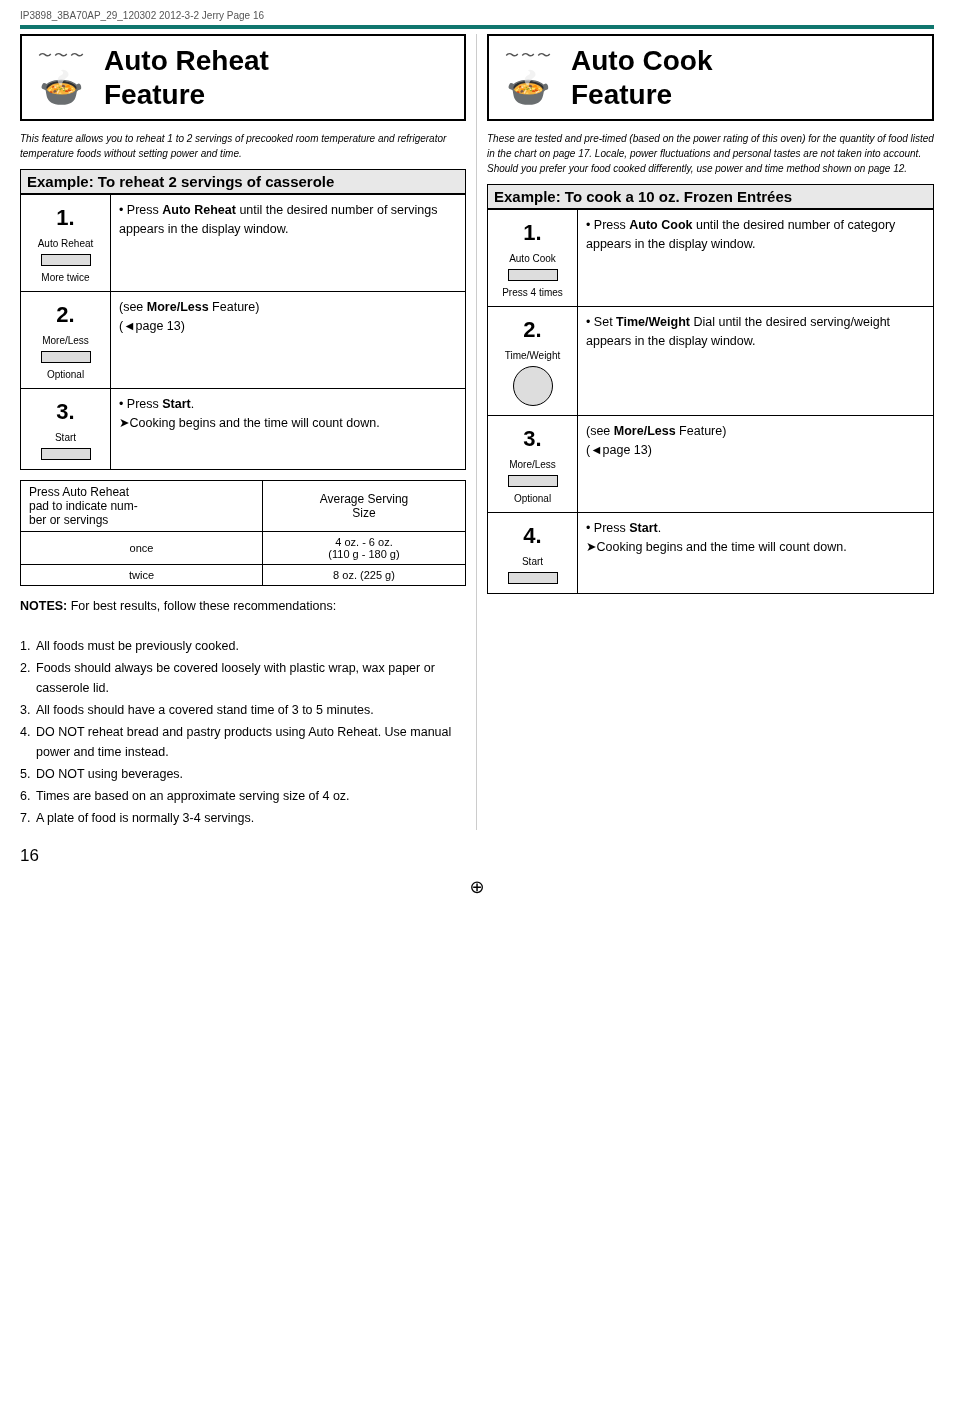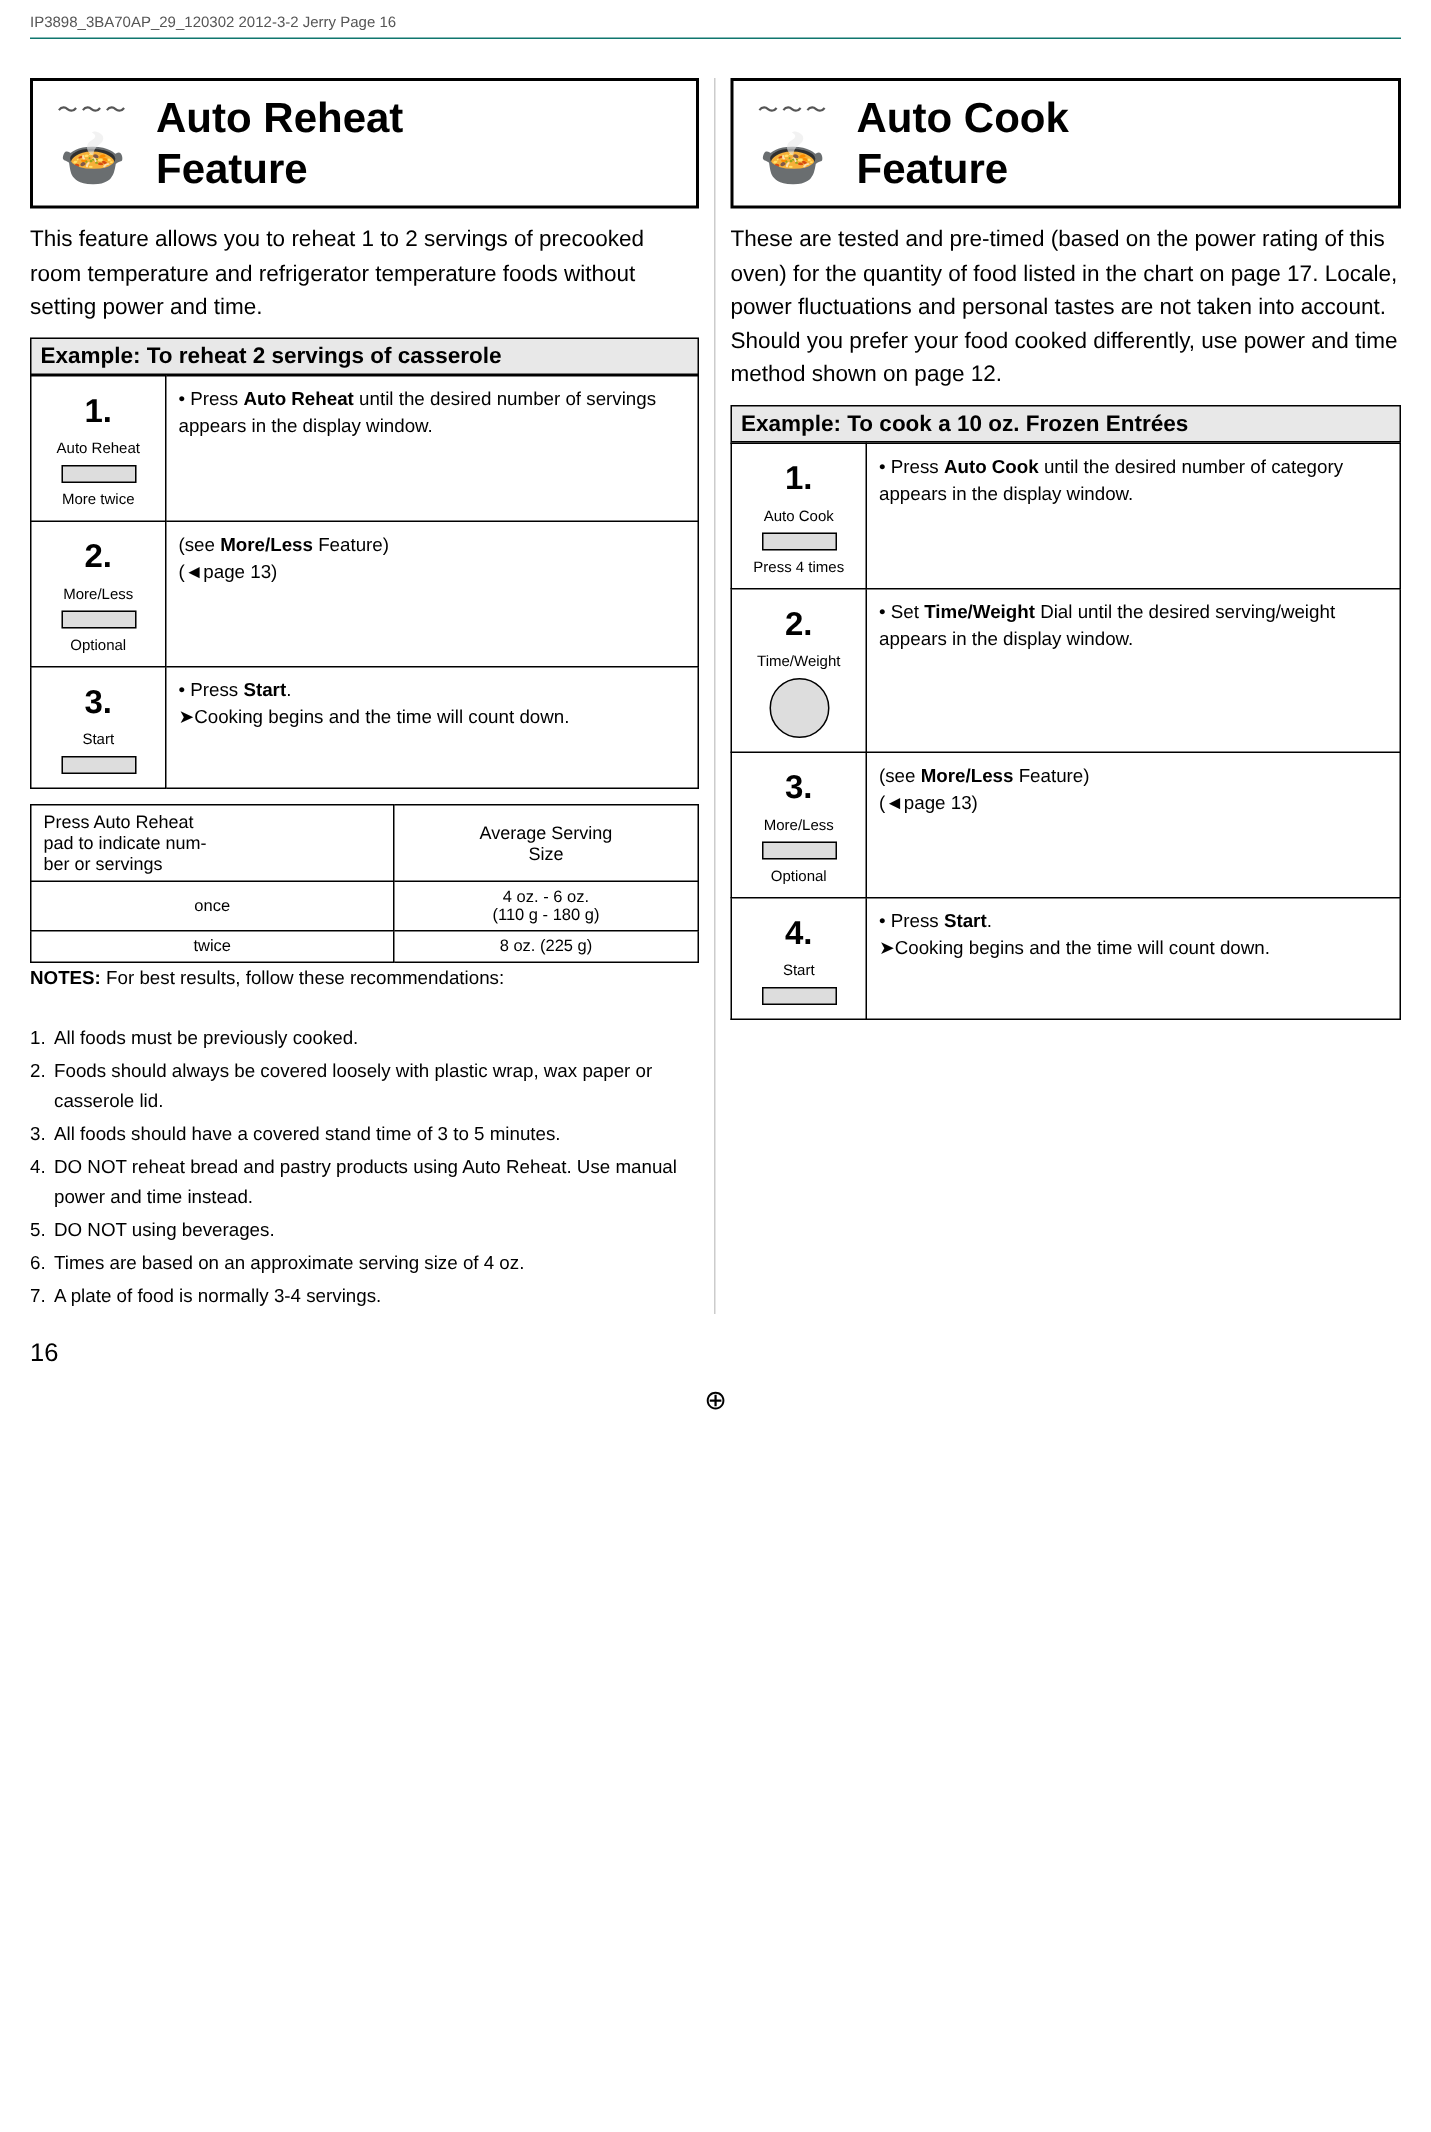--- a/index.html
+++ b/index.html
@@ -8,23 +8,23 @@
       font-size: 13px;
       background: #fff;
       color: #000;
       width: 954px;
       min-height: 1421px;
       padding: 10px 20px 20px 20px;
     }
     .header-bar {
       font-size: 10px;
       color: #555;
-      border-bottom: 1px solid #0f766e;
+      border-bottom: 4px solid #0f766e;
       padding-bottom: 4px;
-      margin-bottom: 26px;
+      margin-bottom: 5px;
       display: flex;
       align-items: center;
       gap: 6px;
     }
     .two-col {
       display: flex;
       gap: 0;
       width: 100%;
     }
     .left-col {
@@ -51,23 +51,24 @@
       display: flex;
       align-items: center;
       justify-content: center;
     }
     .feature-title {
       font-size: 28px;
       font-weight: bold;
       line-height: 1.2;
     }
     .description {
-      font-size: 15px;
+      font-size: 10px;
       line-height: 1.5;
       margin-bottom: 8px;
+      font-style: italic;
     }
     .example-label {
       border: 1px solid #000;
       background: #e8e8e8;
       font-weight: bold;
       font-size: 15px;
       padding: 3px 6px;
       margin-bottom: 0;
     }
     .steps-table {
@@ -118,20 +119,21 @@
       background: #ddd;
       width: 40px;
       height: 40px;
       border-radius: 50%;
       margin: 3px auto;
     }
     .serving-table {
       border: 1px solid #000;
       border-collapse: collapse;
       width: 100%;
+      margin-bottom: 10px;
     }
     .serving-table td, .serving-table th {
       border: 1px solid #000;
       padding: 4px 8px;
       text-align: center;
       font-size: 11px;
     }
     .notes-section {
       font-size: 12.5px;
       line-height: 1.6;

